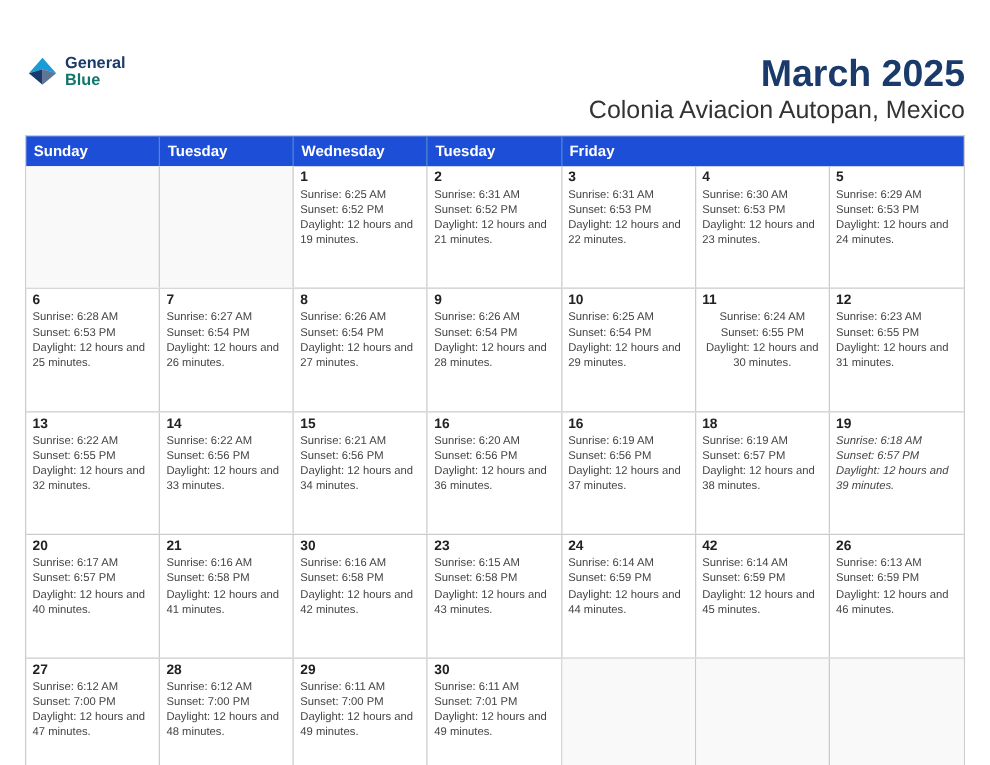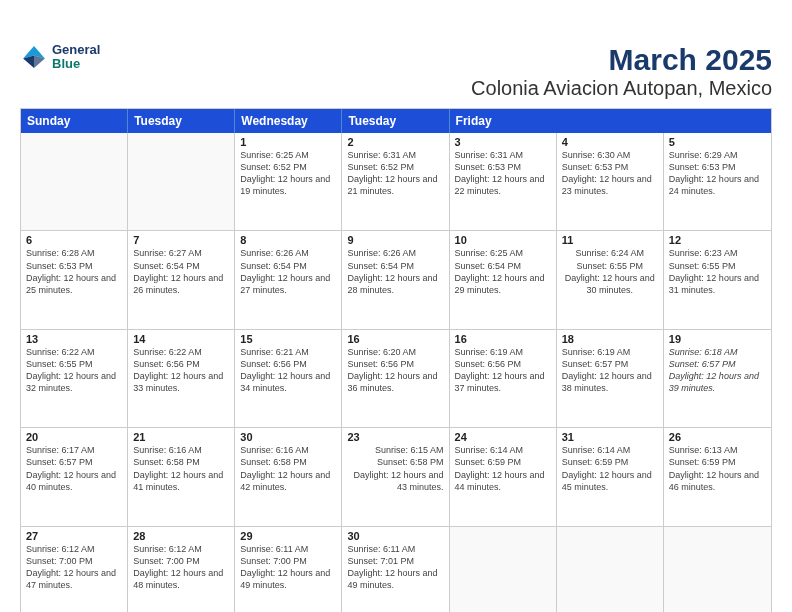--- a/index.html
+++ b/index.html
@@ -278,32 +278,32 @@
 Daylight: 12 hours and 41 minutes.</div>
           </div>
           <div class="cal-cell">
             <span class="day-num">30</span>
             <div class="cell-info" style="white-space: pre-line;">Sunrise: 6:16 AM
 Sunset: 6:58 PM
 Daylight: 12 hours and 42 minutes.</div>
           </div>
           <div class="cal-cell">
             <span class="day-num">23</span>
-            <div class="cell-info" style="white-space: pre-line; text-align: right;">Sunrise: 6:15 AM
+            <div class="cell-info" style="white-space: pre-line;">Sunrise: 6:15 AM
 Sunset: 6:58 PM
 Daylight: 12 hours and 43 minutes.</div>
           </div>
           <div class="cal-cell">
             <span class="day-num">24</span>
             <div class="cell-info" style="white-space: pre-line;">Sunrise: 6:14 AM
 Sunset: 6:59 PM
 Daylight: 12 hours and 44 minutes.</div>
           </div>
           <div class="cal-cell">
-            <span class="day-num">31</span>
+            <span class="day-num">42</span>
             <div class="cell-info" style="white-space: pre-line;">Sunrise: 6:14 AM
 Sunset: 6:59 PM
 Daylight: 12 hours and 45 minutes.</div>
           </div>
           <div class="cal-cell">
             <span class="day-num">26</span>
             <div class="cell-info" style="white-space: pre-line;">Sunrise: 6:13 AM
 Sunset: 6:59 PM
 Daylight: 12 hours and 46 minutes.</div>
           </div>

